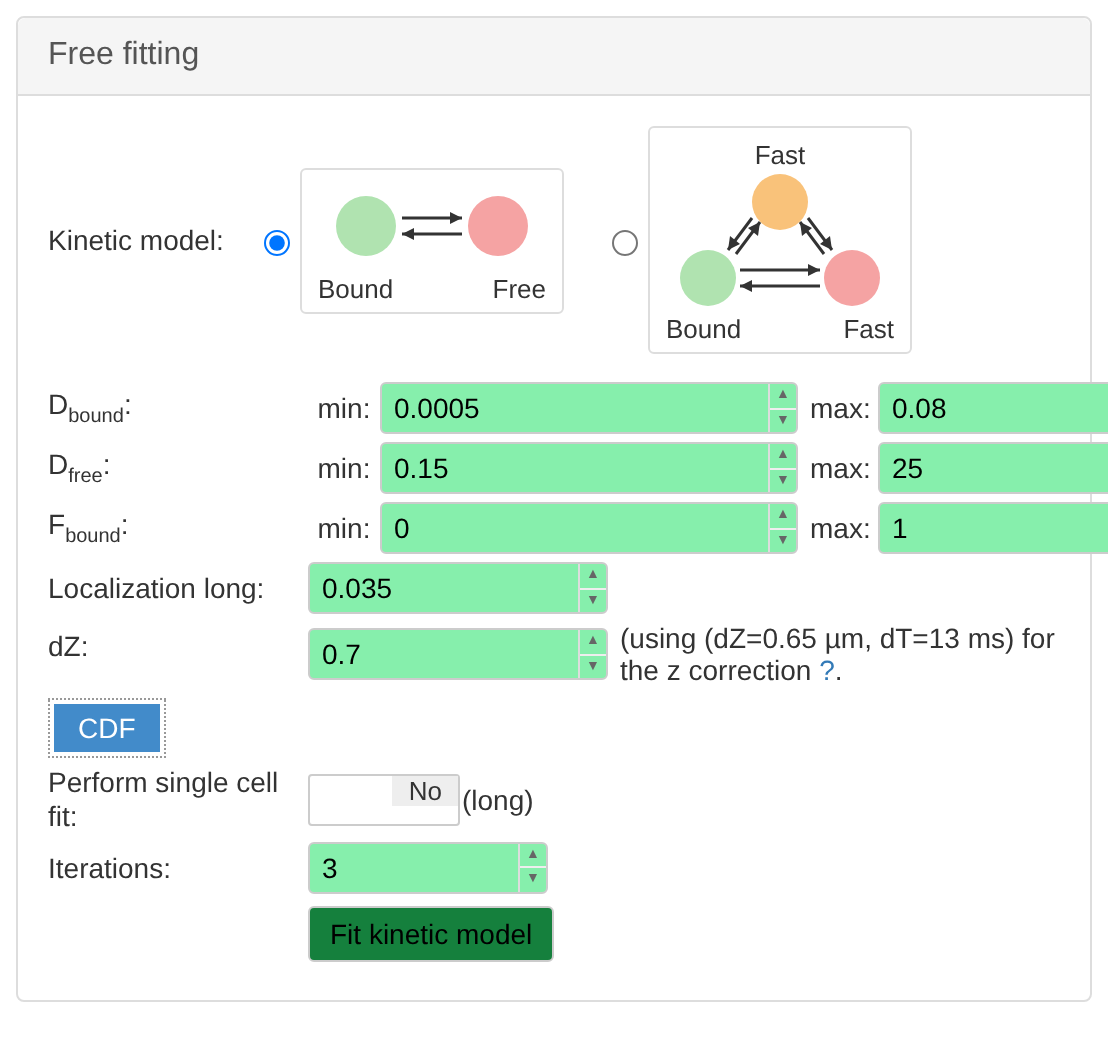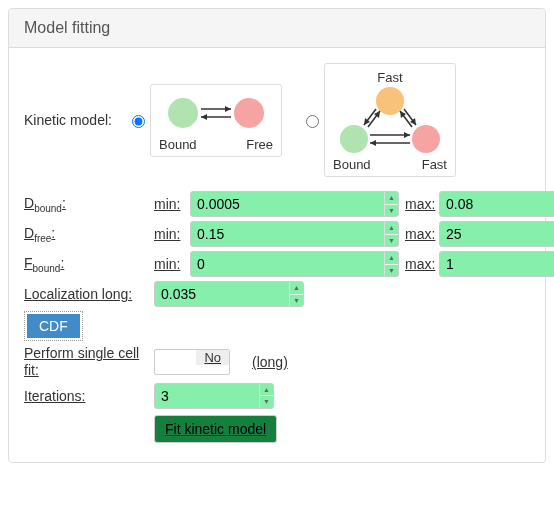--- a/index.html
+++ b/index.html
@@ -24,29 +24,29 @@
     font-size: 16px;
     color: #555;
   }
   .panel-body {
     padding: 15px;
   }
   .row {
     display: flex;
     align-items: center;
     margin-bottom: 4px;
-    text-decoration: underline;
   }
   .col-label {
     width: 130px;
     flex-shrink: 0;
   }
   .col-min {
     width: 36px;
     flex-shrink: 0;
+    text-align: center;
   }
   .col-max {
     width: 40px;
     flex-shrink: 0;
   }
   .col-val {
     flex: 1;
   }
   .num-input {
     display: inline-flex;
@@ -149,38 +149,38 @@
   }
   .no-box .no-part {
     background: #eee;
     padding: 0 8px;
     display: flex;
     align-items: center;
     font-size: 13px;
     cursor: pointer;
   }
   .long-note {
-    margin-left: 22px;
+    margin-left: 1px;
     font-size: 14px;
   }
   .fit-btn {
     border: 1px solid #ccc;
     background: #15803d;
     padding: 5px 10px;
     font-size: 14px;
     border-radius: 3px;
     cursor: pointer;
   }
   sub { font-size: 10px; }
 </style>
 </head>
 <body>
 
 <div class="panel">
-  <div class="panel-heading">Model fitting</div>
+  <div class="panel-heading">Free fitting</div>
   <div class="panel-body">
 
     <div class="kin-row">
       <div class="kin-label">Kinetic model:</div>
       <div class="radio-wrap">
         <input type="radio" name="kin" checked="" style="">
       </div>
       <div class="kin-box kin-box-2">
         <svg width="110" height="44">
           <circle cx="22" cy="22" r="15" fill="#b0e3b0"></circle>
@@ -302,20 +302,39 @@
         <div class="num-input">
           <input type="text" value="0.035" style="">
           <div class="spinner">
               <div class="up">▲</div>
               <div class="down">▼</div>
             </div>
         </div>
       </div>
     </div>
 
+    <div class="note-row">
+      <div class="col-label" style="padding-top:4px;">dZ:</div>
+      <div style="flex:1;">
+        <div style="display:flex;align-items:center;">
+          <div style="width:150px;">
+            <div class="num-input">
+              <input type="text" value="0.7" style="">
+              <div class="spinner">
+                  <div class="up">▲</div>
+                  <div class="down">▼</div>
+                </div>
+            </div>
+          </div>
+          <div class="note-text" style="margin-left:6px;">
+            <span>(using (dZ=0.65 µm, dT=13 ms) for the z correction </span><a href="#" class="help-link">?</a><span>.</span>
+          </div>
+        </div>
+      </div>
+    </div>
 
     <div class="row">
       <div>
         <span class="cdf-wrap">
           <span class="cdf-btn">CDF</span>
         </span>
       </div>
     </div>
 
     <div class="row">

